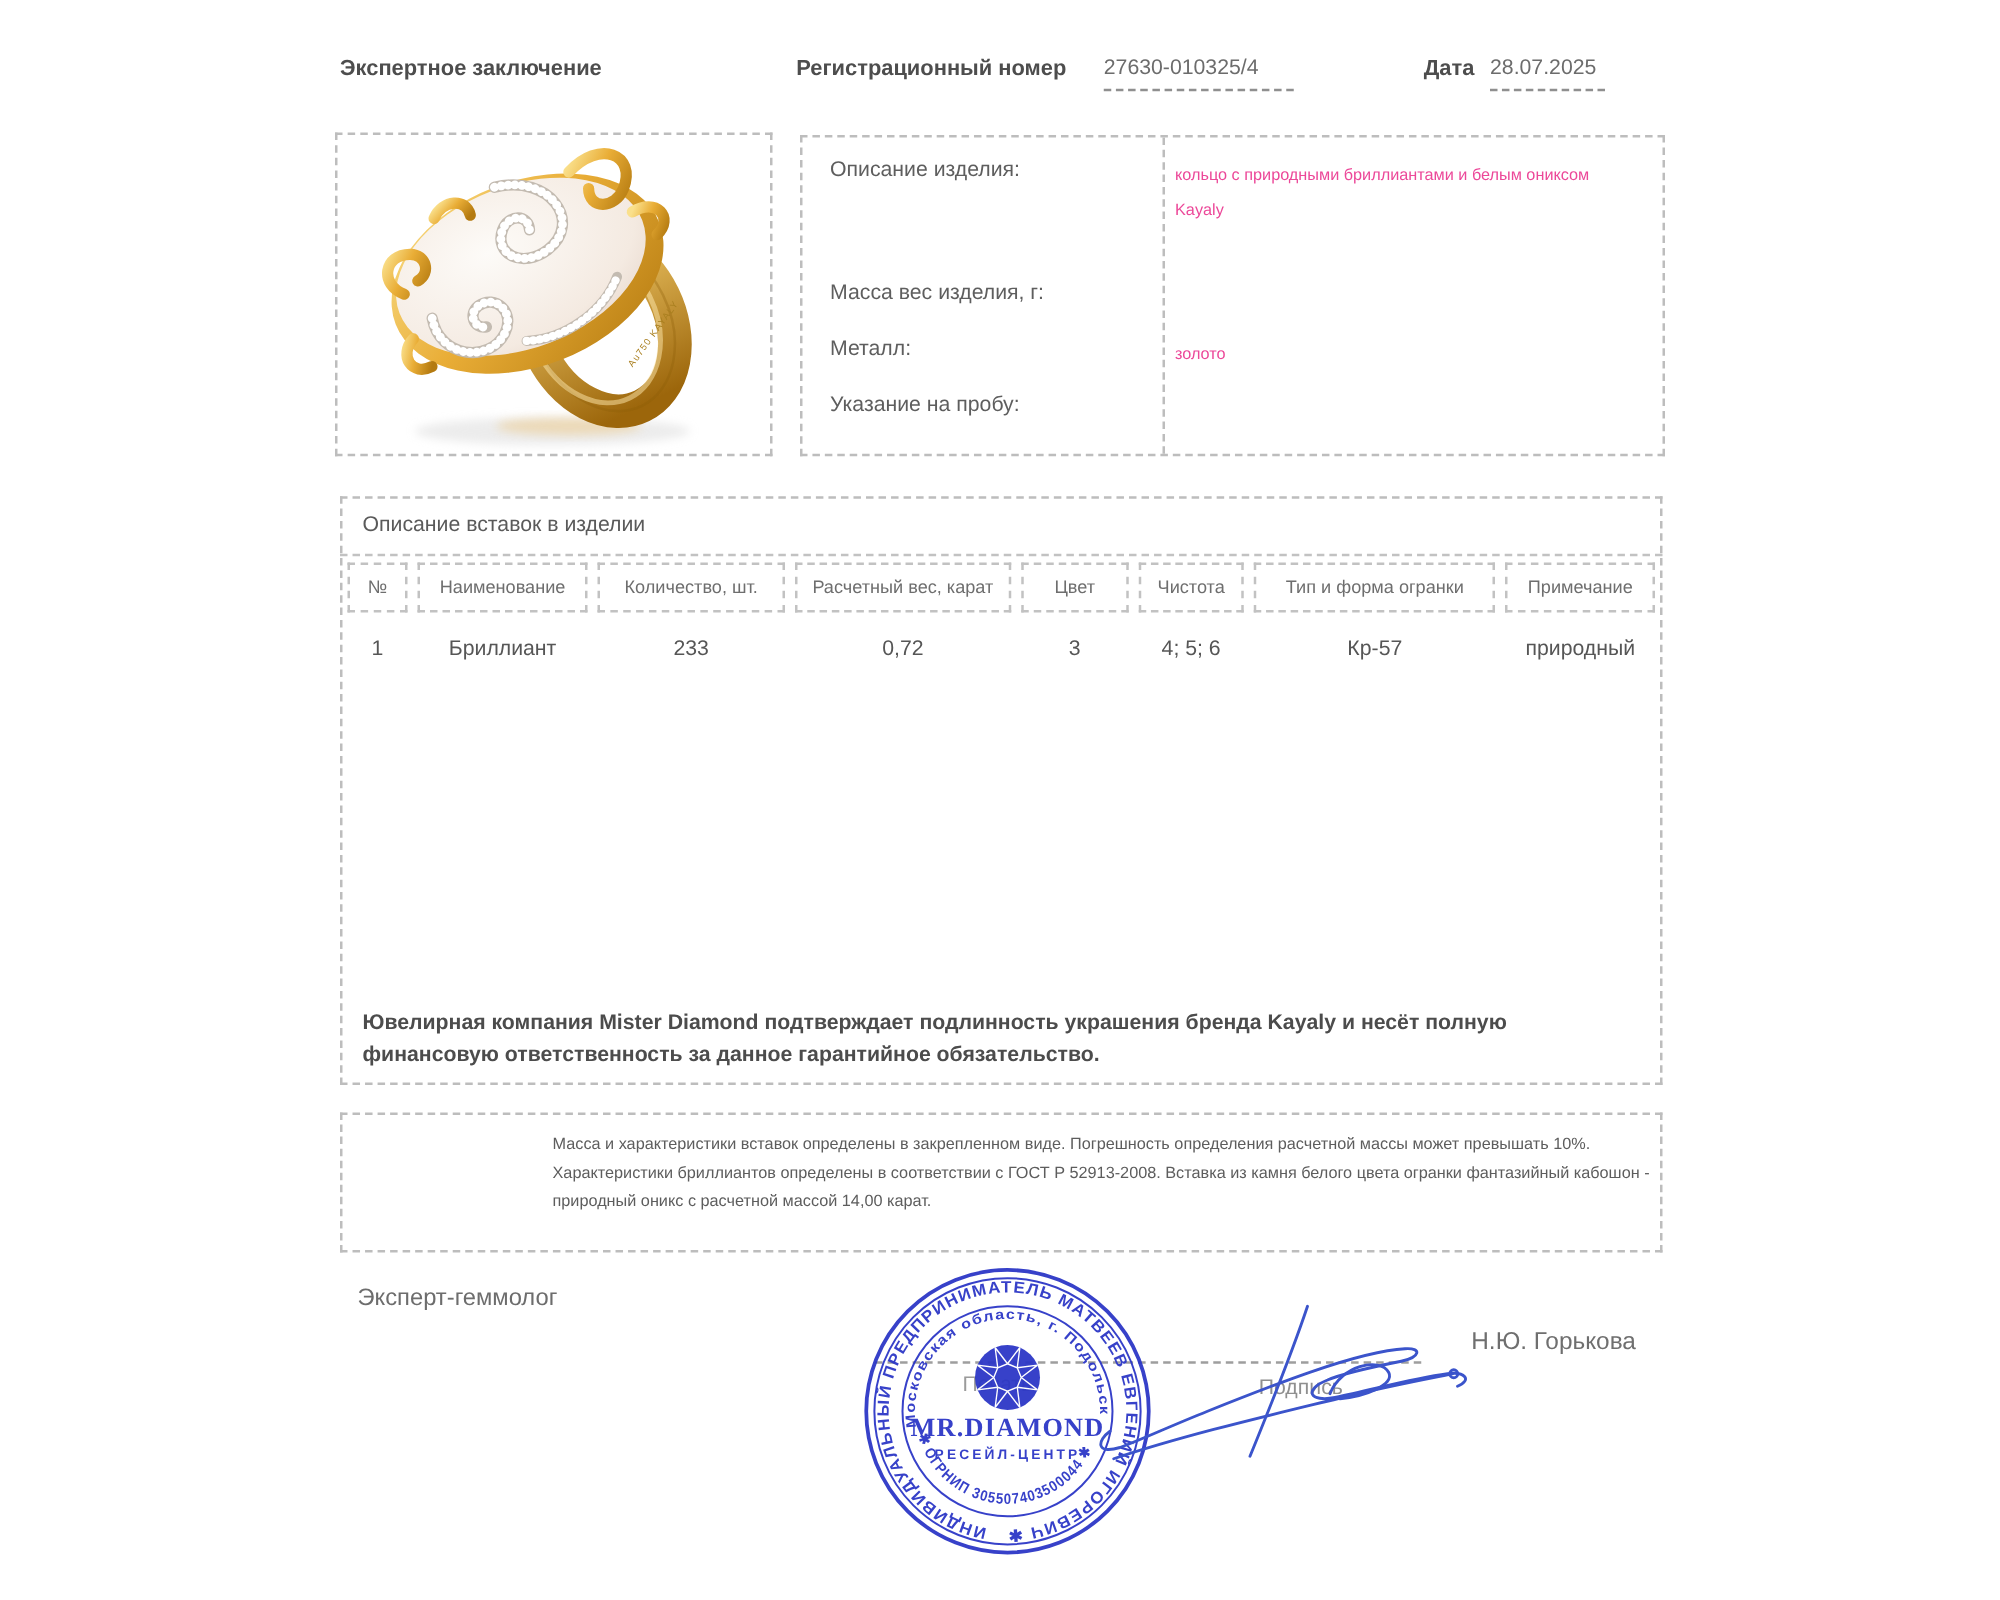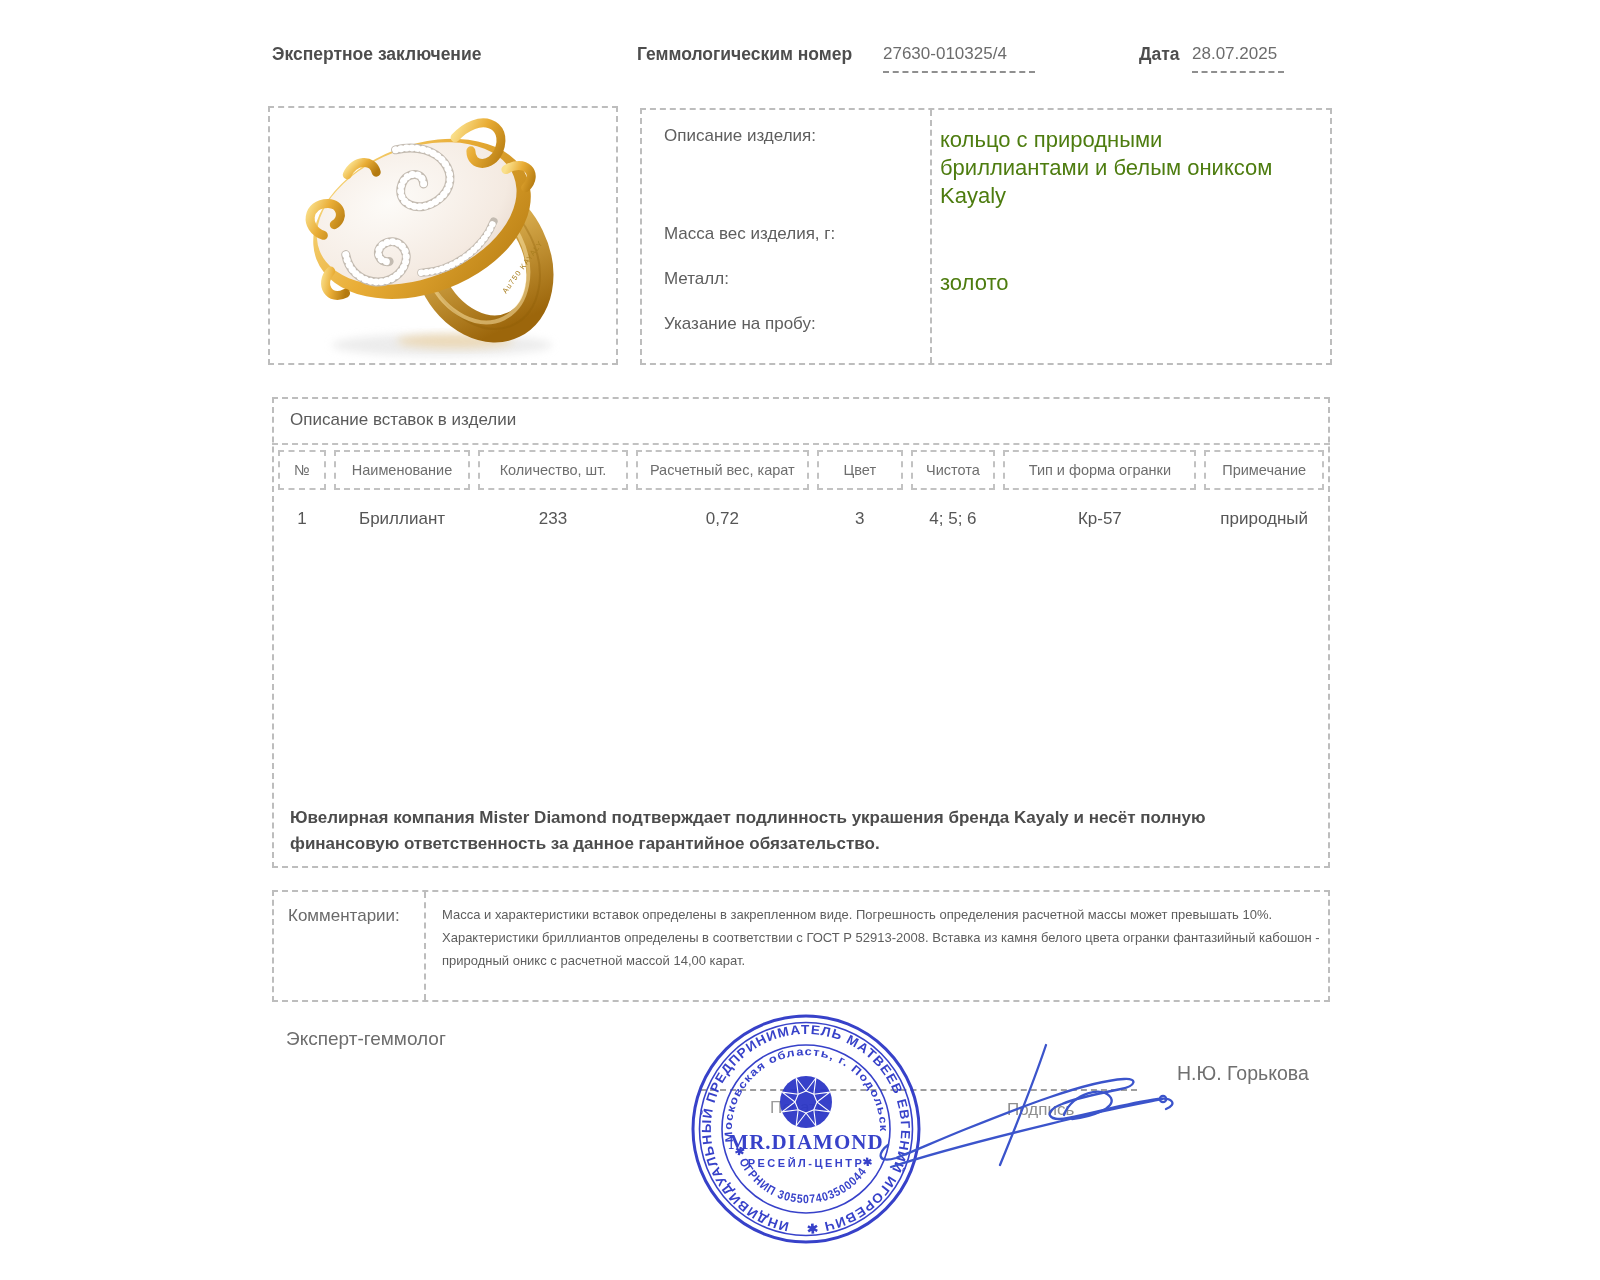--- a/index.html
+++ b/index.html
@@ -22,21 +22,21 @@
   .hdr-date-value { left:1192px; top:44px; width:92px; }
 
   
   .photo-box { left:268px; top:106px; width:350px; height:259px; }
   .photo-box svg { display:block; width:346px; height:255px; }
 
   
   .desc-box { left:640px; top:108px; width:692px; height:257px; }
   .desc-divider { position:absolute; left:288px; top:0; bottom:0; border-left:2px dashed #bdbdbd; }
   .desc-label { position:absolute; left:22px; font-size:17px; color:#5e5e5e; }
-  .desc-value { position:absolute; left:298px; width:358px; font-size:22px; color:#4d7c0f; line-height:28px; }
+  .desc-value { position:absolute; left:298px; width:358px; font-size:13px; color:#ec4899; line-height:28px; }
   .dr1 { top:16px; } .dr2 { top:114px; } .dr3 { top:159px; } .dr4 { top:204px;text-align:right; }
 
   
   .inserts-box { left:272px; top:397px; width:1058px; height:471px; }
   .inserts-title { position:absolute; left:16px; top:11px; font-size:17px; color:#5a5a5a; }
   .inserts-sep { position:absolute; left:-2px; right:-2px; top:44px; border-top:2px dashed #c2c2c2; }
   .trow { position:absolute; left:4px; right:4px; display:flex; gap:8px; }
   .thead-row { top:51px; }
   .tdata-row { top:102px; }
   .tcell { display:flex; align-items:center; justify-content:center; text-align:center; }
@@ -64,21 +64,21 @@
   .expert-name { left:1177px; top:1062px; font-size:19.5px; color:#6f6f6f; z-index:2; }
   .stamp-wrap { left:686px; top:1009px; width:240px; height:240px; z-index:3; }
   .sig-wrap { left:866px; top:1025px; width:330px; height:150px; z-index:4; }
 </style>
 </head>
 <body>
 
 <div class="page">
 
   <div class="abs bold-lbl hdr-title">Экспертное заключение</div>
-  <div class="abs bold-lbl hdr-reg-label">Геммологическим номер</div>
+  <div class="abs bold-lbl hdr-reg-label">Регистрационный номер</div>
   <div class="abs val dash-under hdr-reg-value">27630-010325/4</div>
   <div class="abs bold-lbl hdr-date-label">Дата</div>
   <div class="abs val dash-under hdr-date-value">28.07.2025</div>
 
   <div class="abs dashed-box photo-box">
     <svg viewBox="0 0 346 255">
       <defs>
         <linearGradient id="gold" x1="0" y1="0" x2="1" y2="1">
           <stop offset="0" stop-color="#fae08c"></stop>
           <stop offset="0.45" stop-color="#e9ad36"></stop>
@@ -167,23 +167,20 @@
       <div class="tcell cw4">3</div>
       <div class="tcell cw5">4; 5; 6</div>
       <div class="tcell cw6">Кр-57</div>
       <div class="tcell cw7">природный</div>
     </div>
 
     <div class="guarantee">Ювелирная компания Mister Diamond подтверждает подлинность украшения бренда Kayaly и несёт полную финансовую ответственность за данное гарантийное обязательство.</div>
   </div>
 
   <div class="abs dashed-box comments-box">
-    <div class="comments-label-cell">
-      <div class="comments-label">Комментарии:</div>
-    </div>
     <div class="comments-text">Масса и характеристики вставок определены в закрепленном виде. Погрешность определения расчетной массы может превышать 10%. Характеристики бриллиантов определены в соответствии с ГОСТ Р 52913-2008. Вставка из камня белого цвета огранки фантазийный кабошон - природный оникс с расчетной массой 14,00 карат.</div>
   </div>
 
   <div class="abs expert-role">Эксперт-геммолог</div>
 
   <div class="abs sign-line"></div>
   <div class="abs stamp-label">Печать</div>
   <div class="abs sig-label">Подпись</div>
   <div class="abs expert-name">Н.Ю. Горькова</div>
 

